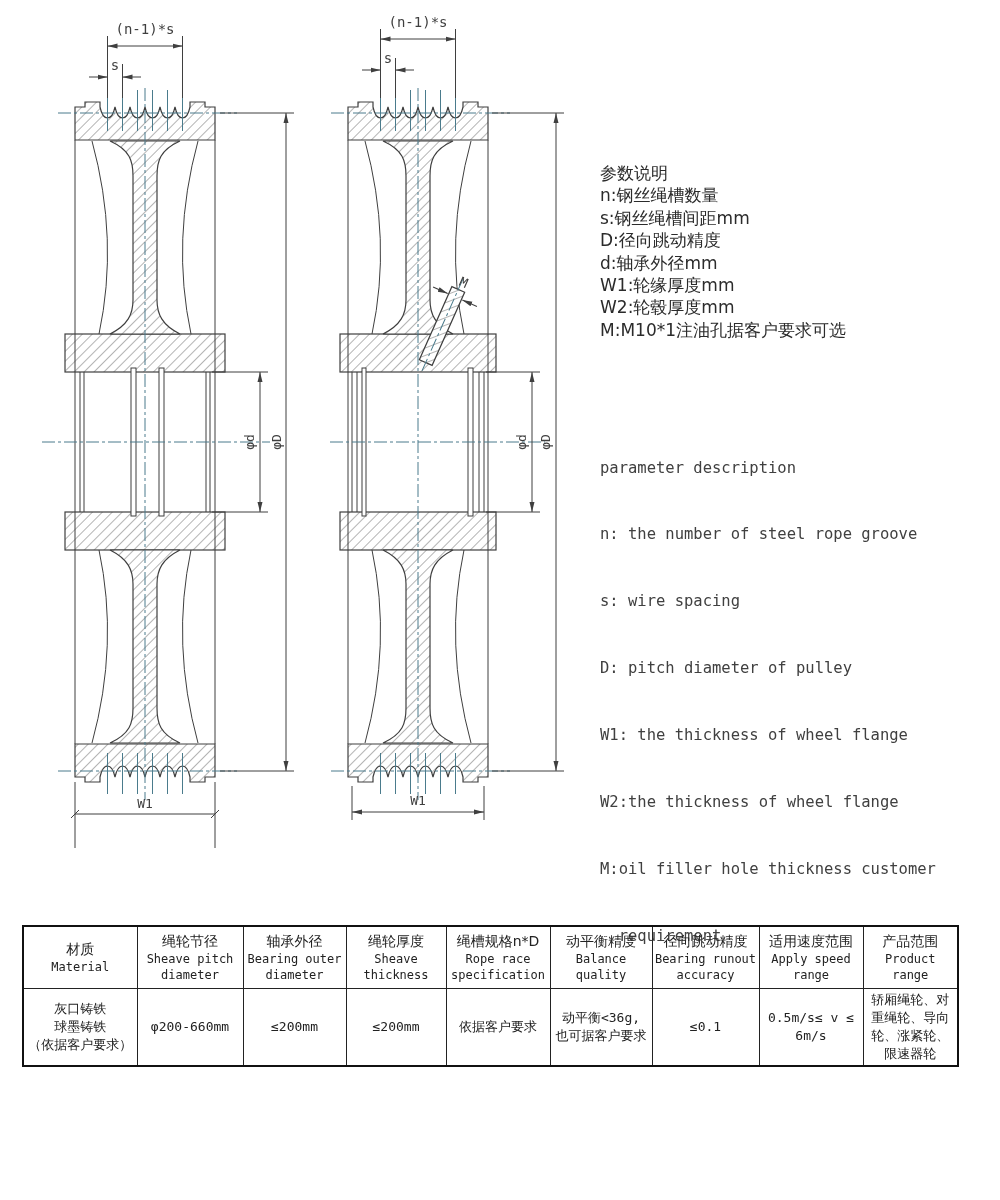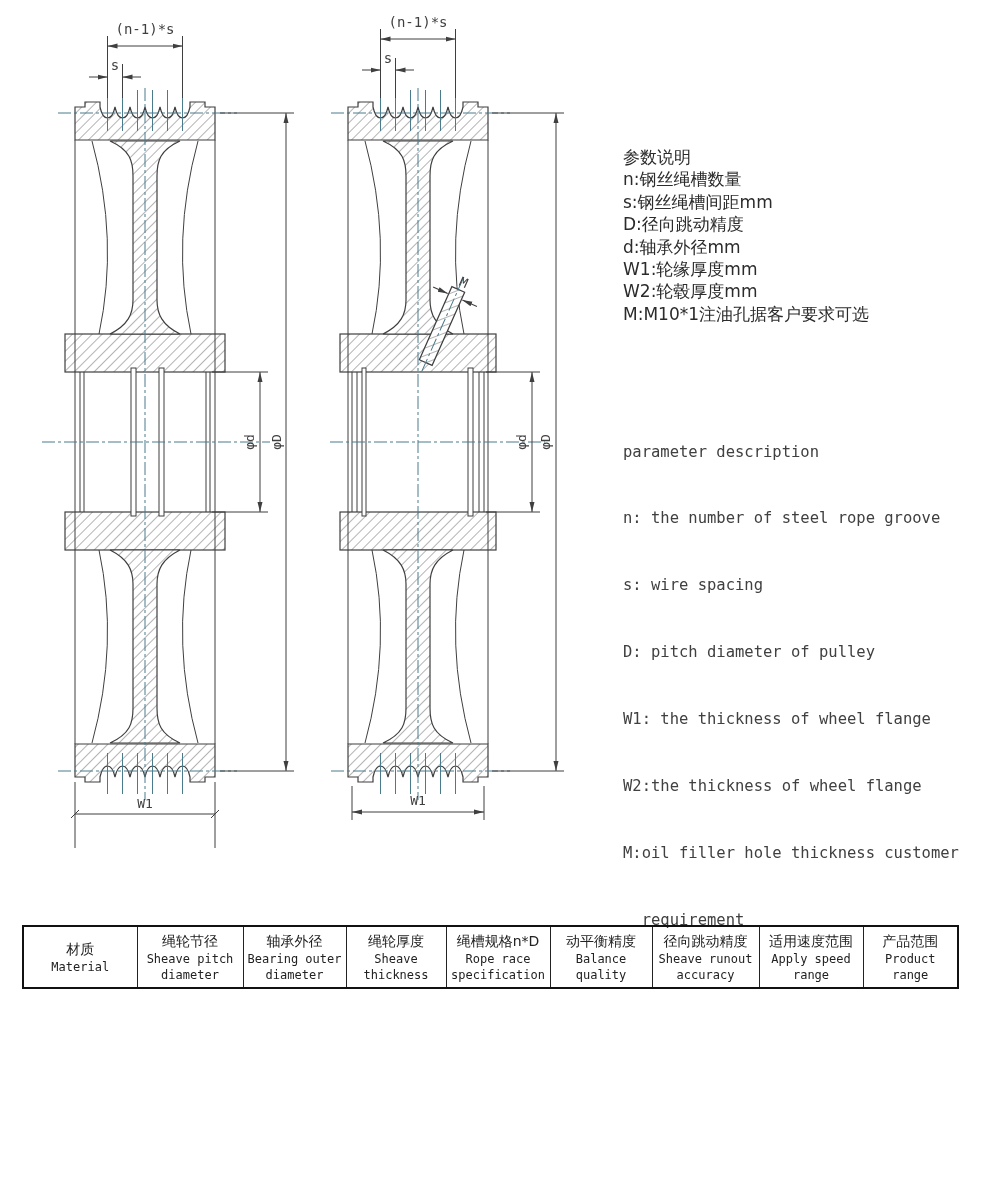--- a/index.html
+++ b/index.html
@@ -7,21 +7,21 @@
         font-family:"DejaVu Sans",sans-serif;color:#222;}
   svg{position:absolute;left:0;top:0;}
   .thin{stroke:#3f3f3f;stroke-width:1;fill:none;}
   .hatched{fill:url(#hatch);stroke:#3f3f3f;stroke-width:1.2;}
   .rib{fill:#fff;stroke:#3f3f3f;stroke-width:1;}
   .cl{stroke:#4a7b8c;stroke-width:1;fill:none;stroke-dasharray:13 3 3 3;}
   .gl{stroke:#4a7b8c;stroke-width:1;}
   .dim{stroke:#3f3f3f;stroke-width:1;fill:none;}
   .dimtxt{fill:#3f3f3f;font:13px "DejaVu Sans Mono",monospace;}
   .dimtxt2{fill:#3f3f3f;font:14px "DejaVu Sans Mono",monospace;}
-  .notes{position:absolute;left:623px;}
+  .notes{position:absolute;left:600px;margin-top:16px;}
   .notes-cn{top:146px;font-size:17px;line-height:22.4px;color:#2b2b2b;
             font-family:"DejaVu Sans",sans-serif;}
   .notes-en{top:396px;font-size:15.5px;line-height:22.3px;color:#404040;
             font-family:"DejaVu Sans Mono","DejaVu Sans",monospace;white-space:pre;}
   .spec{position:absolute;left:22px;top:925px;}
   table{border-collapse:collapse;table-layout:fixed;width:935px;border:2px solid #111;}
   th,td{border:1px solid #222;text-align:center;vertical-align:middle;padding:2px 2px;}
   th{font-weight:normal;}
   th .cn{display:block;font-size:14px;font-family:"DejaVu Sans",sans-serif;line-height:19px;}
   th .en{display:block;font-size:12px;font-family:"DejaVu Sans Mono","DejaVu Sans",monospace;line-height:16px;}
@@ -245,28 +245,42 @@
       <th>
         <span class="cn">绳槽规格n*D</span>
         <span class="en">Rope race specification</span>
       </th>
       <th>
         <span class="cn">动平衡精度</span>
         <span class="en">Balance quality</span>
       </th>
       <th>
         <span class="cn">径向跳动精度</span>
-        <span class="en">Sheave runout accuracy</span>
+        <span class="en">Bearing runout accuracy</span>
       </th>
       <th>
         <span class="cn">适用速度范围</span>
         <span class="en">Apply speed range</span>
       </th>
       <th>
         <span class="cn">产品范围</span>
         <span class="en">Product range</span>
       </th>
+    </tr>
+    <tr class="val">
+      <td>灰口铸铁
+球墨铸铁
+（依据客户要求）</td>
+      <td>φ200-660mm</td>
+      <td>≤200mm</td>
+      <td>≤200mm</td>
+      <td>依据客户要求</td>
+      <td>动平衡&lt;36g,
+也可据客户要求</td>
+      <td>≤0.1</td>
+      <td>0.5m/s≤ v ≤ 6m/s</td>
+      <td>轿厢绳轮、对重绳轮、导向轮、涨紧轮、限速器轮</td>
     </tr>
   </tbody>
       </table>
 </div>
 
 </div>
 
 </body></html>

